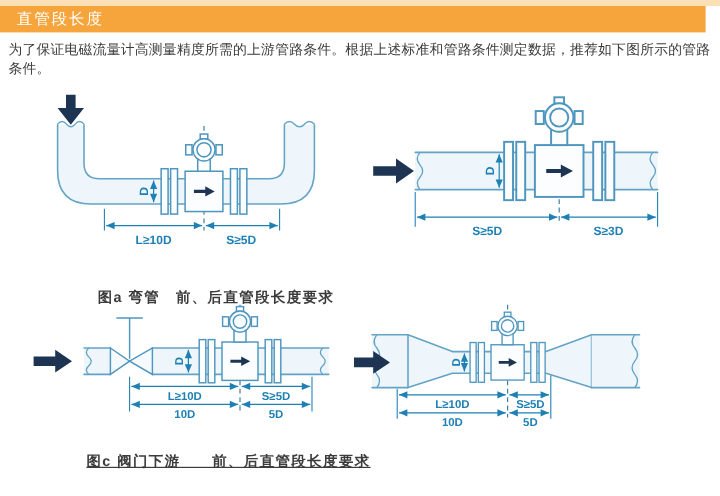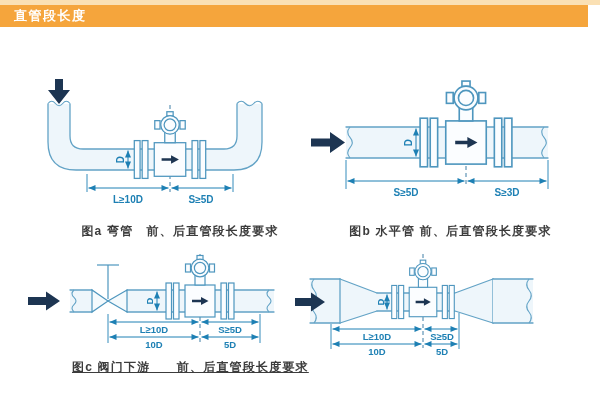--- a/index.html
+++ b/index.html
@@ -1,26 +1,26 @@
 <!DOCTYPE html>
 <html><head>
 <meta charset="utf-8">
 <style>
   html,body{margin:0;padding:0;background:#fff;}
   .canvas{position:relative;width:600px;height:413px;background:#fff;overflow:hidden;
           font-family:"Liberation Sans","DejaVu Sans",sans-serif;}
   .top-strip{position:absolute;top:0;left:0;width:600px;height:5px;background:#FAE0B4;}
   .title-bar{position:absolute;top:5px;left:0;width:588px;height:22px;background:#F5A53C;}
   .title-bar span{display:block;line-height:22px;padding-left:14px;color:#fff;
-                  font-size:13px;font-weight:bold;letter-spacing:1.5px;}
+                  font-size:13px;font-weight:normal;letter-spacing:1.5px;}
   .intro{position:absolute;top:34px;left:7px;width:588px;margin:0;color:#3A3A3A;
          font-size:11.5px;letter-spacing:0.2px;line-height:16px;}
   .fig{position:absolute;}
   .caption{color:#3C3C3C;font-size:12px;font-weight:bold;letter-spacing:1.2px;
-           text-align:center;margin-top:3px;white-space:nowrap;}
+           text-align:center;margin-top:19px;white-space:nowrap;}
   
   .pfill{fill:#EEF6FB;stroke:none;}
   .pline{stroke:#63A3C6;stroke-width:1.3;fill:none;stroke-linecap:round;}
   .wavy{stroke:#63A3C6;stroke-width:1.1;fill:none;}
   .fmpart{fill:#FBFDFF;stroke:#4E96BE;stroke-width:1.2;}
   .valve{fill:#F4FAFD;stroke:#4E96BE;stroke-width:1.2;}
   .vline{stroke:#4E96BE;stroke-width:1.2;fill:none;}
   .navy{fill:#1D3552;stroke:none;}
   .dash{stroke:#3E7FA6;stroke-width:1;stroke-dasharray:4 3;fill:none;}
   .dimline{stroke:#1E80B4;stroke-width:1;marker-start:url(#da);marker-end:url(#da);}
@@ -53,20 +53,21 @@
         <circle class="fmpart" cx="0" cy="-33" r="5.6"></circle>
         <path class="navy" d="M-8,-1.3 L1,-1.3 L1,-4 L8.5,0 L1,4 L1,1.3 L-8,1.3 Z"></path>
       </g>
     </defs>
   </svg>
 
   <div class="top-strip"></div>
   <div class="title-bar">
     <span>直管段长度</span>
   </div>
+  <p class="intro">为了保证电磁流量计高测量精度所需的上游管路条件。根据上述标准和管路条件测定数据，推荐如下图所示的管路条件。</p>
 
   <div class="fig" style="left:10px;top:78px;width:290px;">
     <svg width="290" height="138">
       <g>
         <path class="pfill" d="M38,26 L38,64 Q38,92 66,92 L224,92 Q252,92 252,64 L252,26 L227,26 L227,58 Q227,71 214,71 L73,71 Q60,71 60,58 L60,26 Z"></path>
         <path class="pline" d="M38,26 L38,64 Q38,92 66,92 L224,92 Q252,92 252,64 L252,26"></path>
         <path class="pline" d="M60,26 L60,58 Q60,71 73,71 L214,71 Q227,71 227,58 L227,26"></path>
         <path class="wavy" d="M38,25.5 q3.7,-4.5 7.4,0 t7.3,0 t7.3,0"></path>
         <path class="wavy" d="M227,25.5 q4.2,-4.5 8.4,0 t8.3,0 t8.3,0"></path>
       </g>
@@ -99,21 +100,20 @@
       <use href="#fm" transform="translate(158,64.5) scale(1.35)"></use>
       <line class="dimline" x1="108" y1="50.5" x2="108" y2="78.5"></line>
       <text class="dimtext" x="100" y="68" transform="rotate(-90 100 64.5)">D</text>
       <line class="extline" x1="38" y1="82" x2="38" y2="111"></line>
       <line class="extline" x1="240" y1="82" x2="240" y2="111"></line>
       <line class="dimline" x1="39.5" y1="103" x2="156.5" y2="103"></line>
       <line class="dimline" x1="159.5" y1="103" x2="238.5" y2="103"></line>
       <text class="dimtext" x="98" y="117.5">S≥5D</text>
       <text class="dimtext" x="199" y="117.5">S≥3D</text>
     </svg>
-    <div class="caption">图b 水平管 前、后直管段长度要求</div>
   </div>
 
   <div class="fig" style="left:12px;top:252px;width:295px;">
     <svg width="295" height="100">
       <g>
         <rect class="pfill" x="58" y="38" width="22" height="22"></rect>
         <line class="pline" x1="58" y1="38" x2="80" y2="38"></line>
         <line class="pline" x1="58" y1="60" x2="80" y2="60"></line>
         <path class="wavy" d="M62,38 q-4,3.7 0,7.4 t0,7.3 t0,7.3"></path>
         <rect class="pfill" x="115" y="38" width="147" height="22"></rect>

